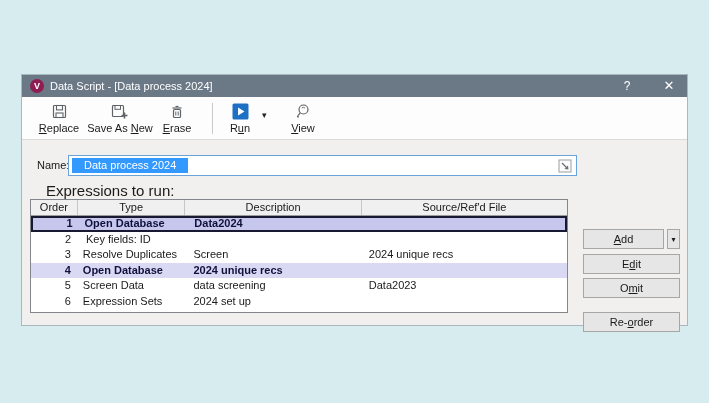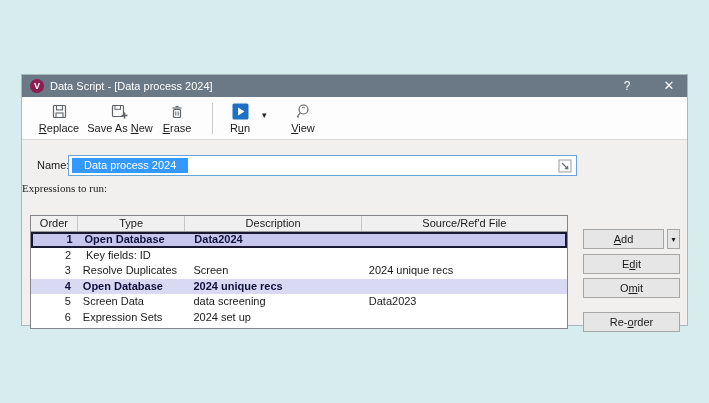--- a/index.html
+++ b/index.html
@@ -55,24 +55,24 @@
   .name-label { position:absolute; left:15px; top:84px; font-size:11px; }
   .name-input {
     position:absolute; left:46px; top:80px; width:509px; height:21px;
     background:#fff; border:1px solid #6aa3d8;
     display:flex; align-items:center; padding:0 3px;
   }
   .name-selected {
     background:#3399ff; color:#fff; font-size:11px; padding:1px 12px; line-height:13px;
   }
   .expand-icon { position:absolute; right:4px; top:3px; }
-  .expr-label { position:absolute; left:0; top:107px; font-size:11px;font-family:Liberation Serif, serif; }
+  .expr-label { position:absolute; left:24px; top:107px; font-size:15px; }
   
   .table {
-    position:absolute; left:8px; top:140px; width:538px; height:114px;
+    position:absolute; left:8px; top:124px; width:538px; height:114px;
     background:#fff; border:1px solid #83868b;
   }
   .thead {
     display:flex; height:16px; background:#f0f0f0;
     border-bottom:1px solid #9c9c9c;
   }
   .th {
     font-size:11px; line-height:15px; text-align:center; color:#1a1a1a;
     border-right:1px solid #c6c6c6; overflow:hidden; white-space:nowrap;
   }

